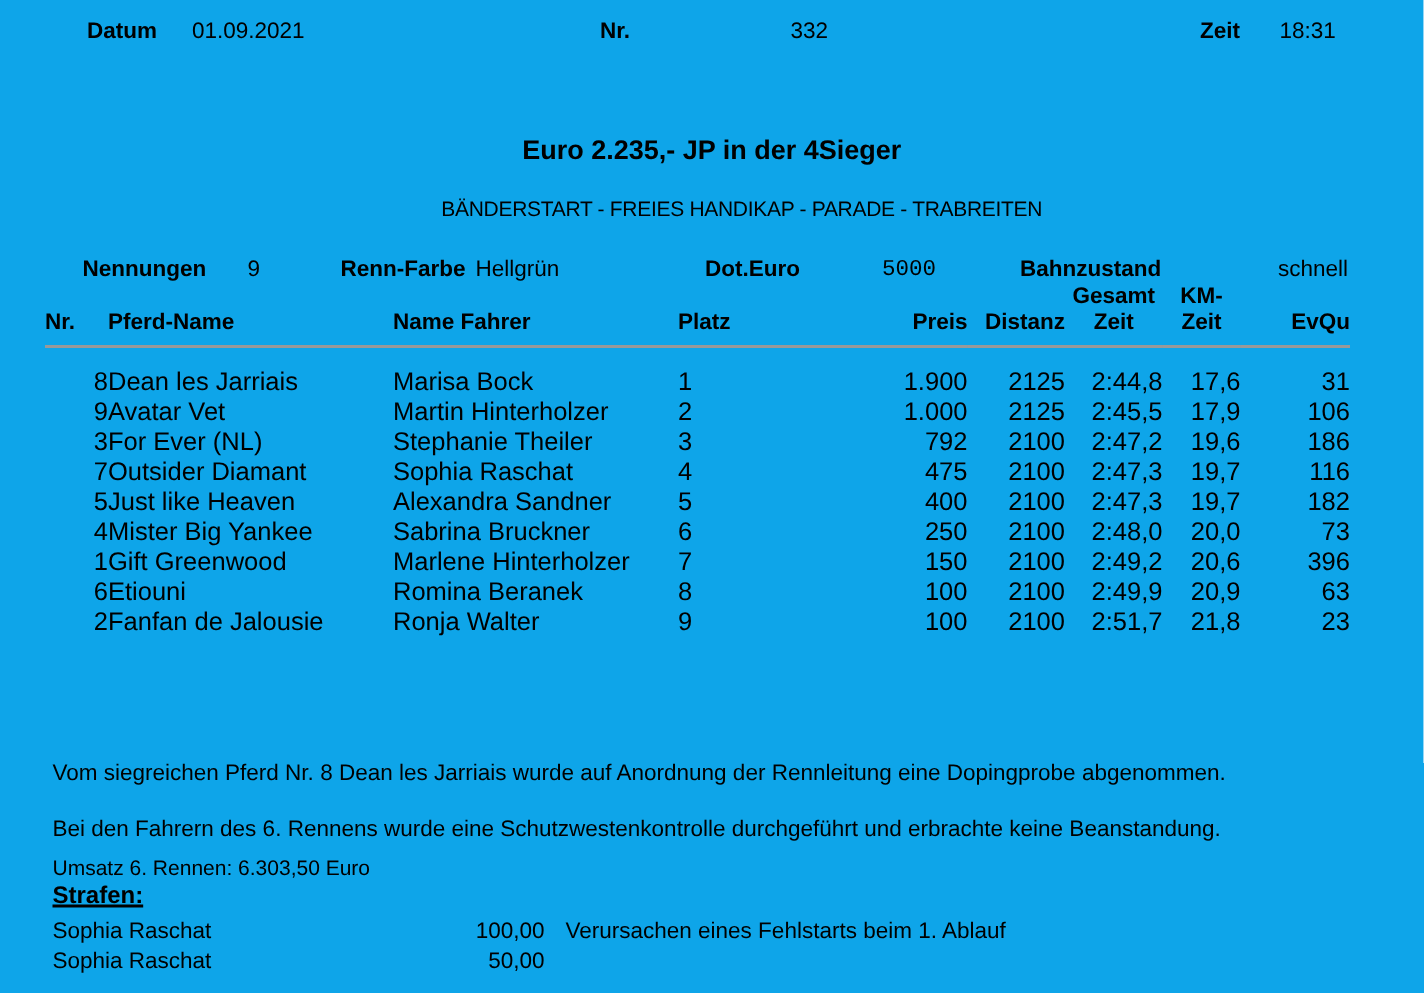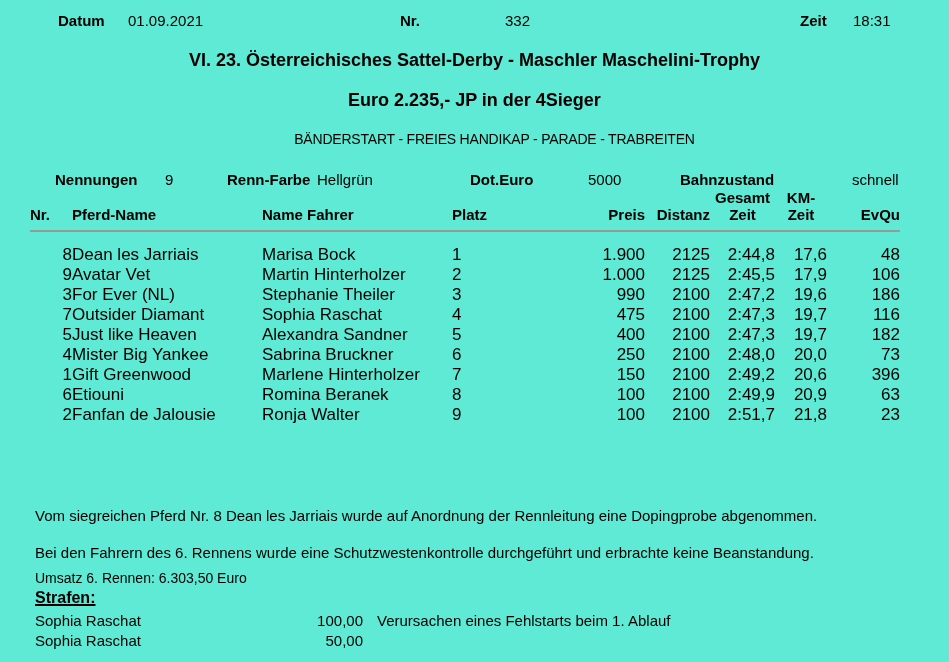--- a/index.html
+++ b/index.html
@@ -1,41 +1,41 @@
 <!DOCTYPE html>
 <html><head>
 <meta charset="utf-8">
 <style>
   * { margin:0; padding:0; box-sizing:border-box; }
   html,body { background:#ffffff; }
   body { font-family:"Liberation Sans", sans-serif; color:#000; }
-  .page { position:relative; width:949px; height:662px; background:#5eead4; overflow:hidden; }
+  .page { position:relative; width:949px; height:662px; background:#0ea5e9; overflow:hidden; }
 
   
   .meta span { position:absolute; top:12px; font-size:15px; white-space:nowrap; }
   .m-datum-l { left:58px; font-weight:bold; }
   .m-datum-v { left:128px; }
   .m-nr-l    { left:400px; font-weight:bold; }
-  .m-nr-v    { left:505px; }
+  .m-nr-v    { left:527px; }
   .m-zeit-l  { left:800px; font-weight:bold; }
   .m-zeit-v  { left:853px; }
 
   
   .title      { position:absolute; top:50px;  left:0; width:100%; text-align:center; font-size:18px; font-weight:bold; }
   .subtitle   { position:absolute; top:90px;  left:0; width:100%; text-align:center; font-size:18px; font-weight:bold; }
   .conditions { position:absolute; top:131px; left:0; width:100%; text-align:center; font-size:14px; letter-spacing:-0.2px;margin-left:20px; }
 
   
   .info span { position:absolute; top:171px; font-size:15px; white-space:nowrap; }
   .i-nenn-l  { left:55px;  font-weight:bold; }
   .i-nenn-v  { left:165px; }
   .i-farbe-l { left:227px; font-weight:bold; }
   .i-farbe-v { left:317px; }
   .i-dot-l   { left:470px; font-weight:bold; }
-  .i-dot-v   { left:588px; }
+  .i-dot-v   { left:588px;font-family:Liberation Mono, monospace; }
   .i-bahn-l  { left:680px; font-weight:bold; }
   .i-bahn-v  { left:852px; }
 
   
   table.results { position:absolute; left:30px; top:189px; width:870px;
                   border-collapse:collapse; table-layout:fixed; font-size:17px; }
   table.results th { font-size:15px; font-weight:bold; vertical-align:bottom;
                      padding:0 0 6px 0; border-bottom:2px solid #999; line-height:1.15; }
   table.results td { padding:0; line-height:20px; height:20px; overflow:hidden; white-space:nowrap; }
   table.results tbody tr:first-child td { padding-top:13px; height:33px; }
@@ -67,21 +67,20 @@
 
   <div class="meta">
     <span class="m-datum-l">Datum</span>
     <span class="m-datum-v">01.09.2021</span>
     <span class="m-nr-l">Nr.</span>
     <span class="m-nr-v">332</span>
     <span class="m-zeit-l">Zeit</span>
     <span class="m-zeit-v">18:31</span>
   </div>
 
-  <div class="title">VI. 23. Österreichisches Sattel-Derby - Maschler Maschelini-Trophy</div>
   <div class="subtitle">Euro 2.235,- JP in der 4Sieger</div>
   <div class="conditions">BÄNDERSTART - FREIES HANDIKAP - PARADE - TRABREITEN</div>
 
   <div class="info">
     <span class="i-nenn-l">Nennungen</span>
     <span class="i-nenn-v">9</span>
     <span class="i-farbe-l">Renn-Farbe</span>
     <span class="i-farbe-v">Hellgrün</span>
     <span class="i-dot-l">Dot.Euro</span>
     <span class="i-dot-v">5000</span>
@@ -119,39 +118,39 @@
     <tbody>
         <tr>
           <td class="c-nr">8</td>
           <td class="c-horse">Dean les Jarriais</td>
           <td class="c-driver">Marisa Bock</td>
           <td class="c-platz">1</td>
           <td class="c-preis">1.900</td>
           <td class="c-dist">2125</td>
           <td class="c-gzeit">2:44,8</td>
           <td class="c-kmzeit">17,6</td>
-          <td class="c-evqu">48</td>
+          <td class="c-evqu">31</td>
         </tr>
         <tr>
           <td class="c-nr">9</td>
           <td class="c-horse">Avatar Vet</td>
           <td class="c-driver">Martin Hinterholzer</td>
           <td class="c-platz">2</td>
           <td class="c-preis">1.000</td>
           <td class="c-dist">2125</td>
           <td class="c-gzeit">2:45,5</td>
           <td class="c-kmzeit">17,9</td>
           <td class="c-evqu">106</td>
         </tr>
         <tr>
           <td class="c-nr">3</td>
           <td class="c-horse">For Ever (NL)</td>
           <td class="c-driver">Stephanie Theiler</td>
           <td class="c-platz">3</td>
-          <td class="c-preis">990</td>
+          <td class="c-preis">792</td>
           <td class="c-dist">2100</td>
           <td class="c-gzeit">2:47,2</td>
           <td class="c-kmzeit">19,6</td>
           <td class="c-evqu">186</td>
         </tr>
         <tr>
           <td class="c-nr">7</td>
           <td class="c-horse">Outsider Diamant</td>
           <td class="c-driver">Sophia Raschat</td>
           <td class="c-platz">4</td>

